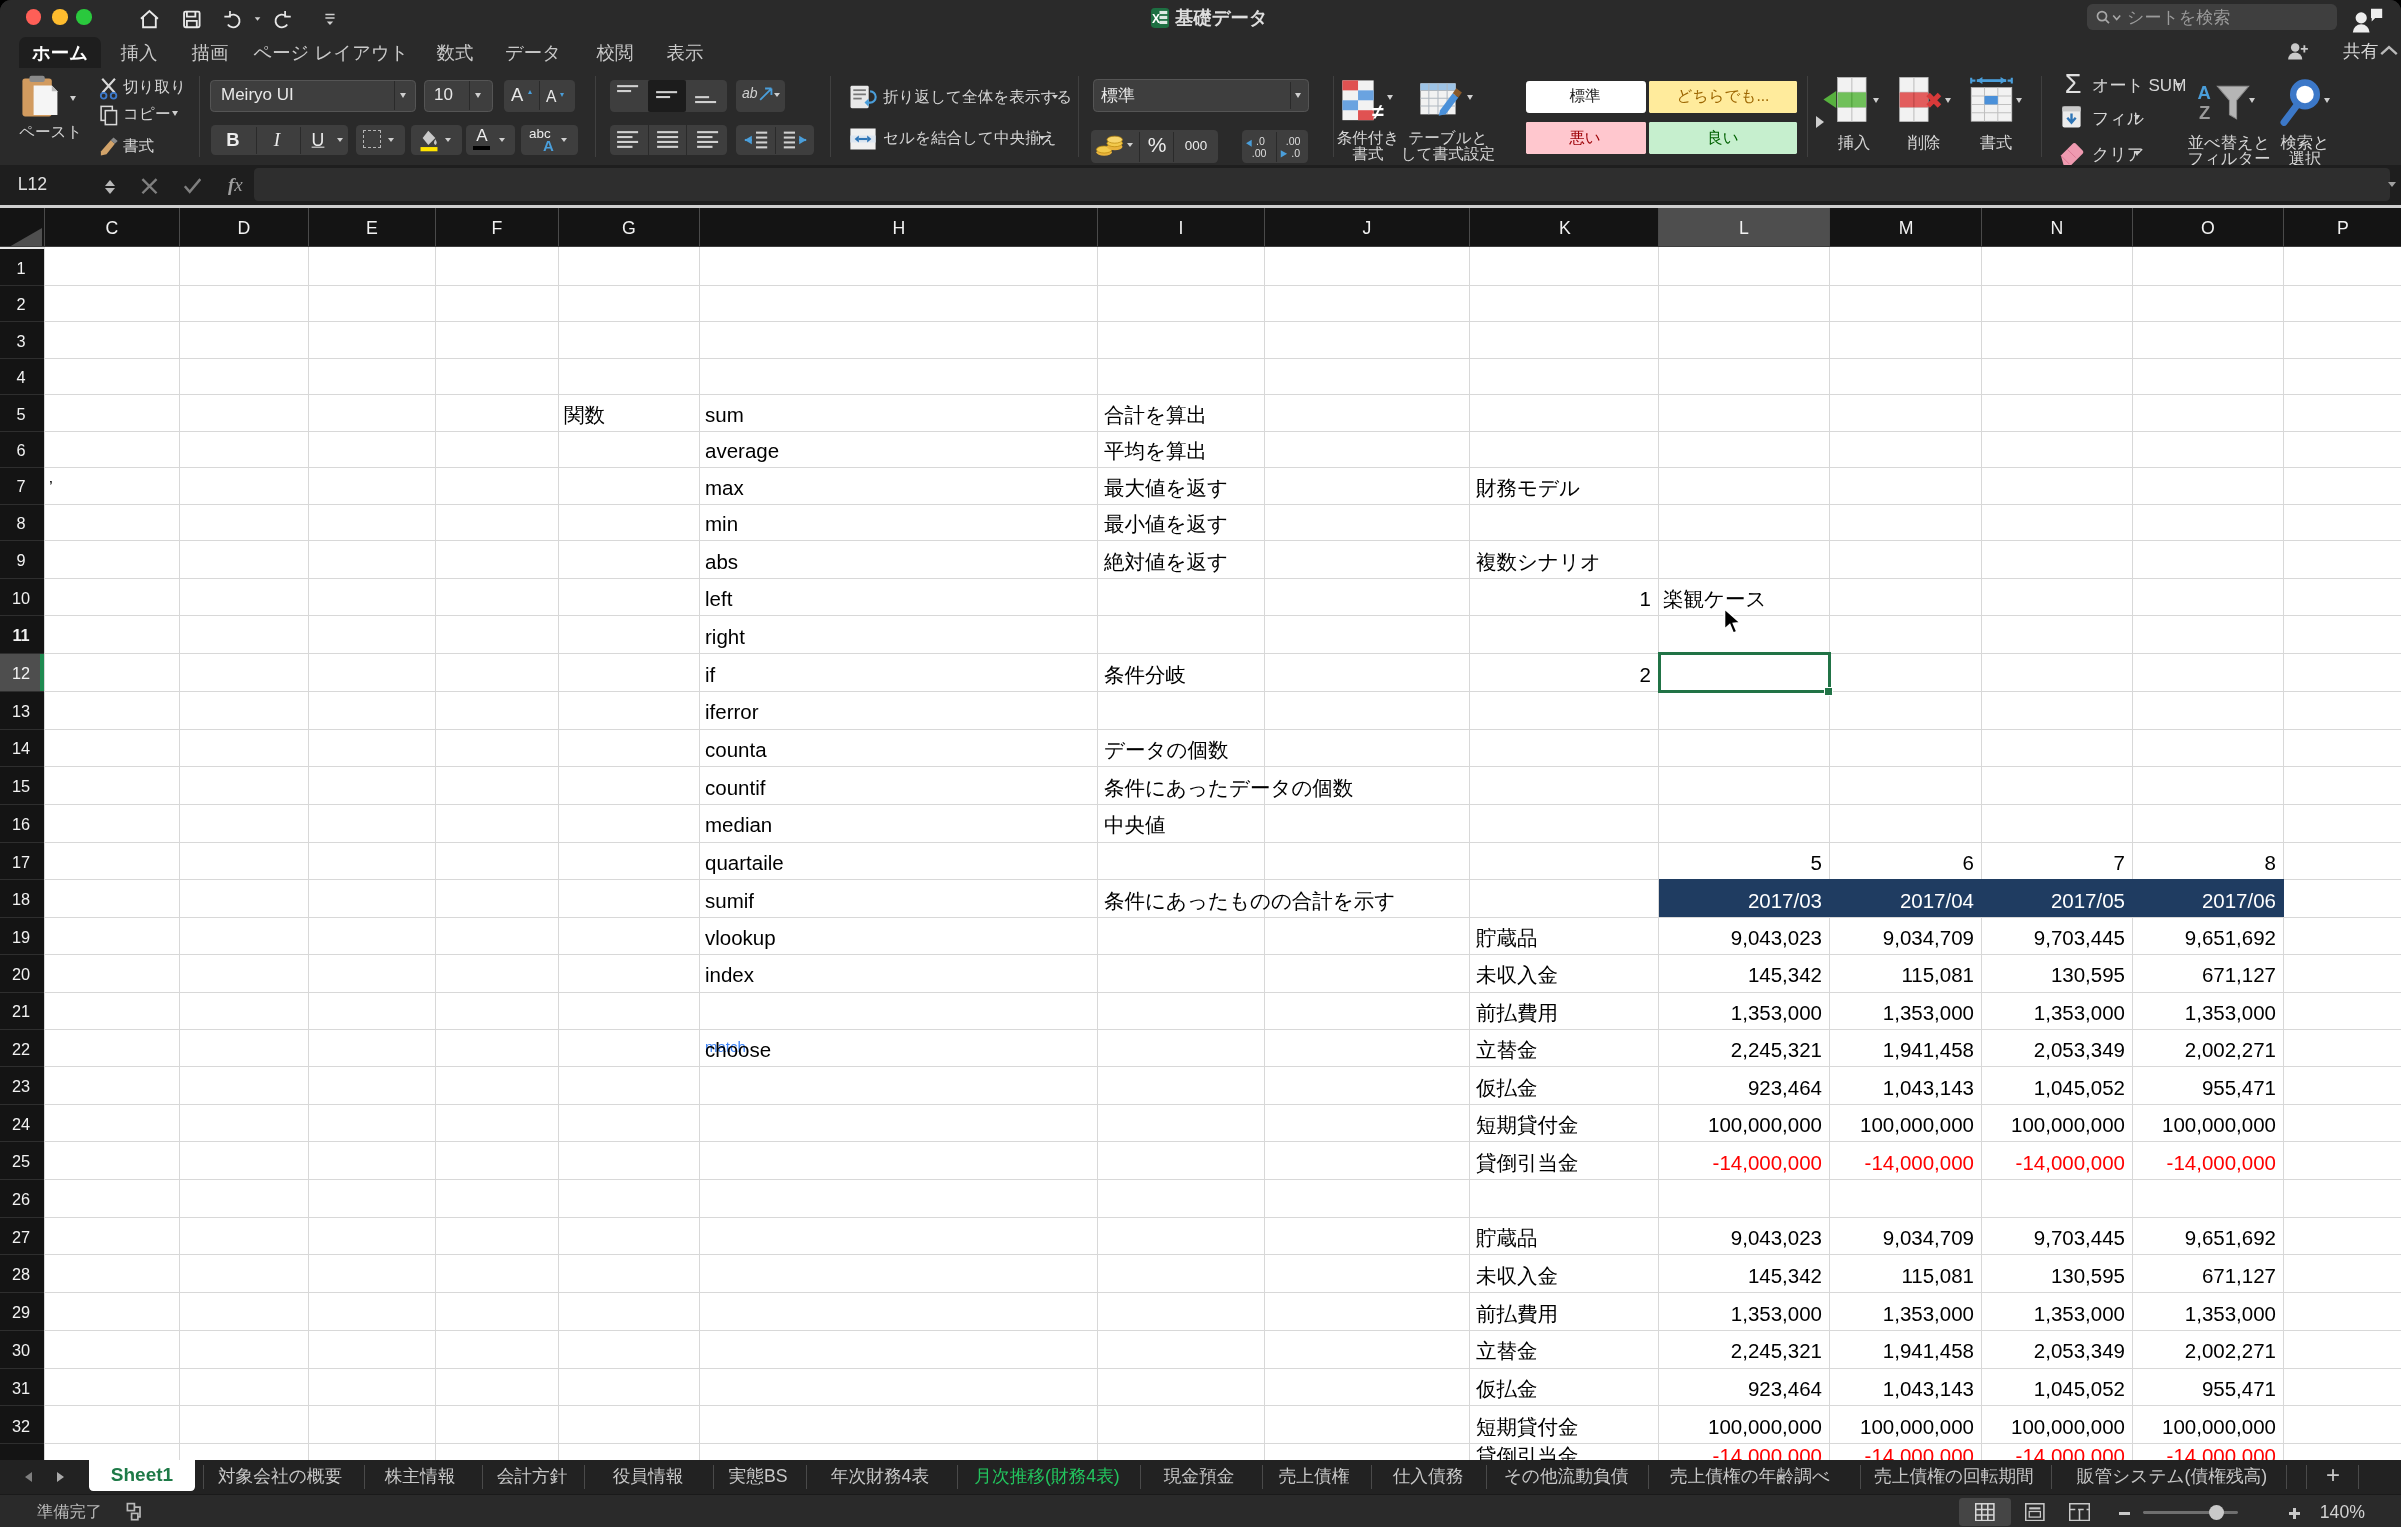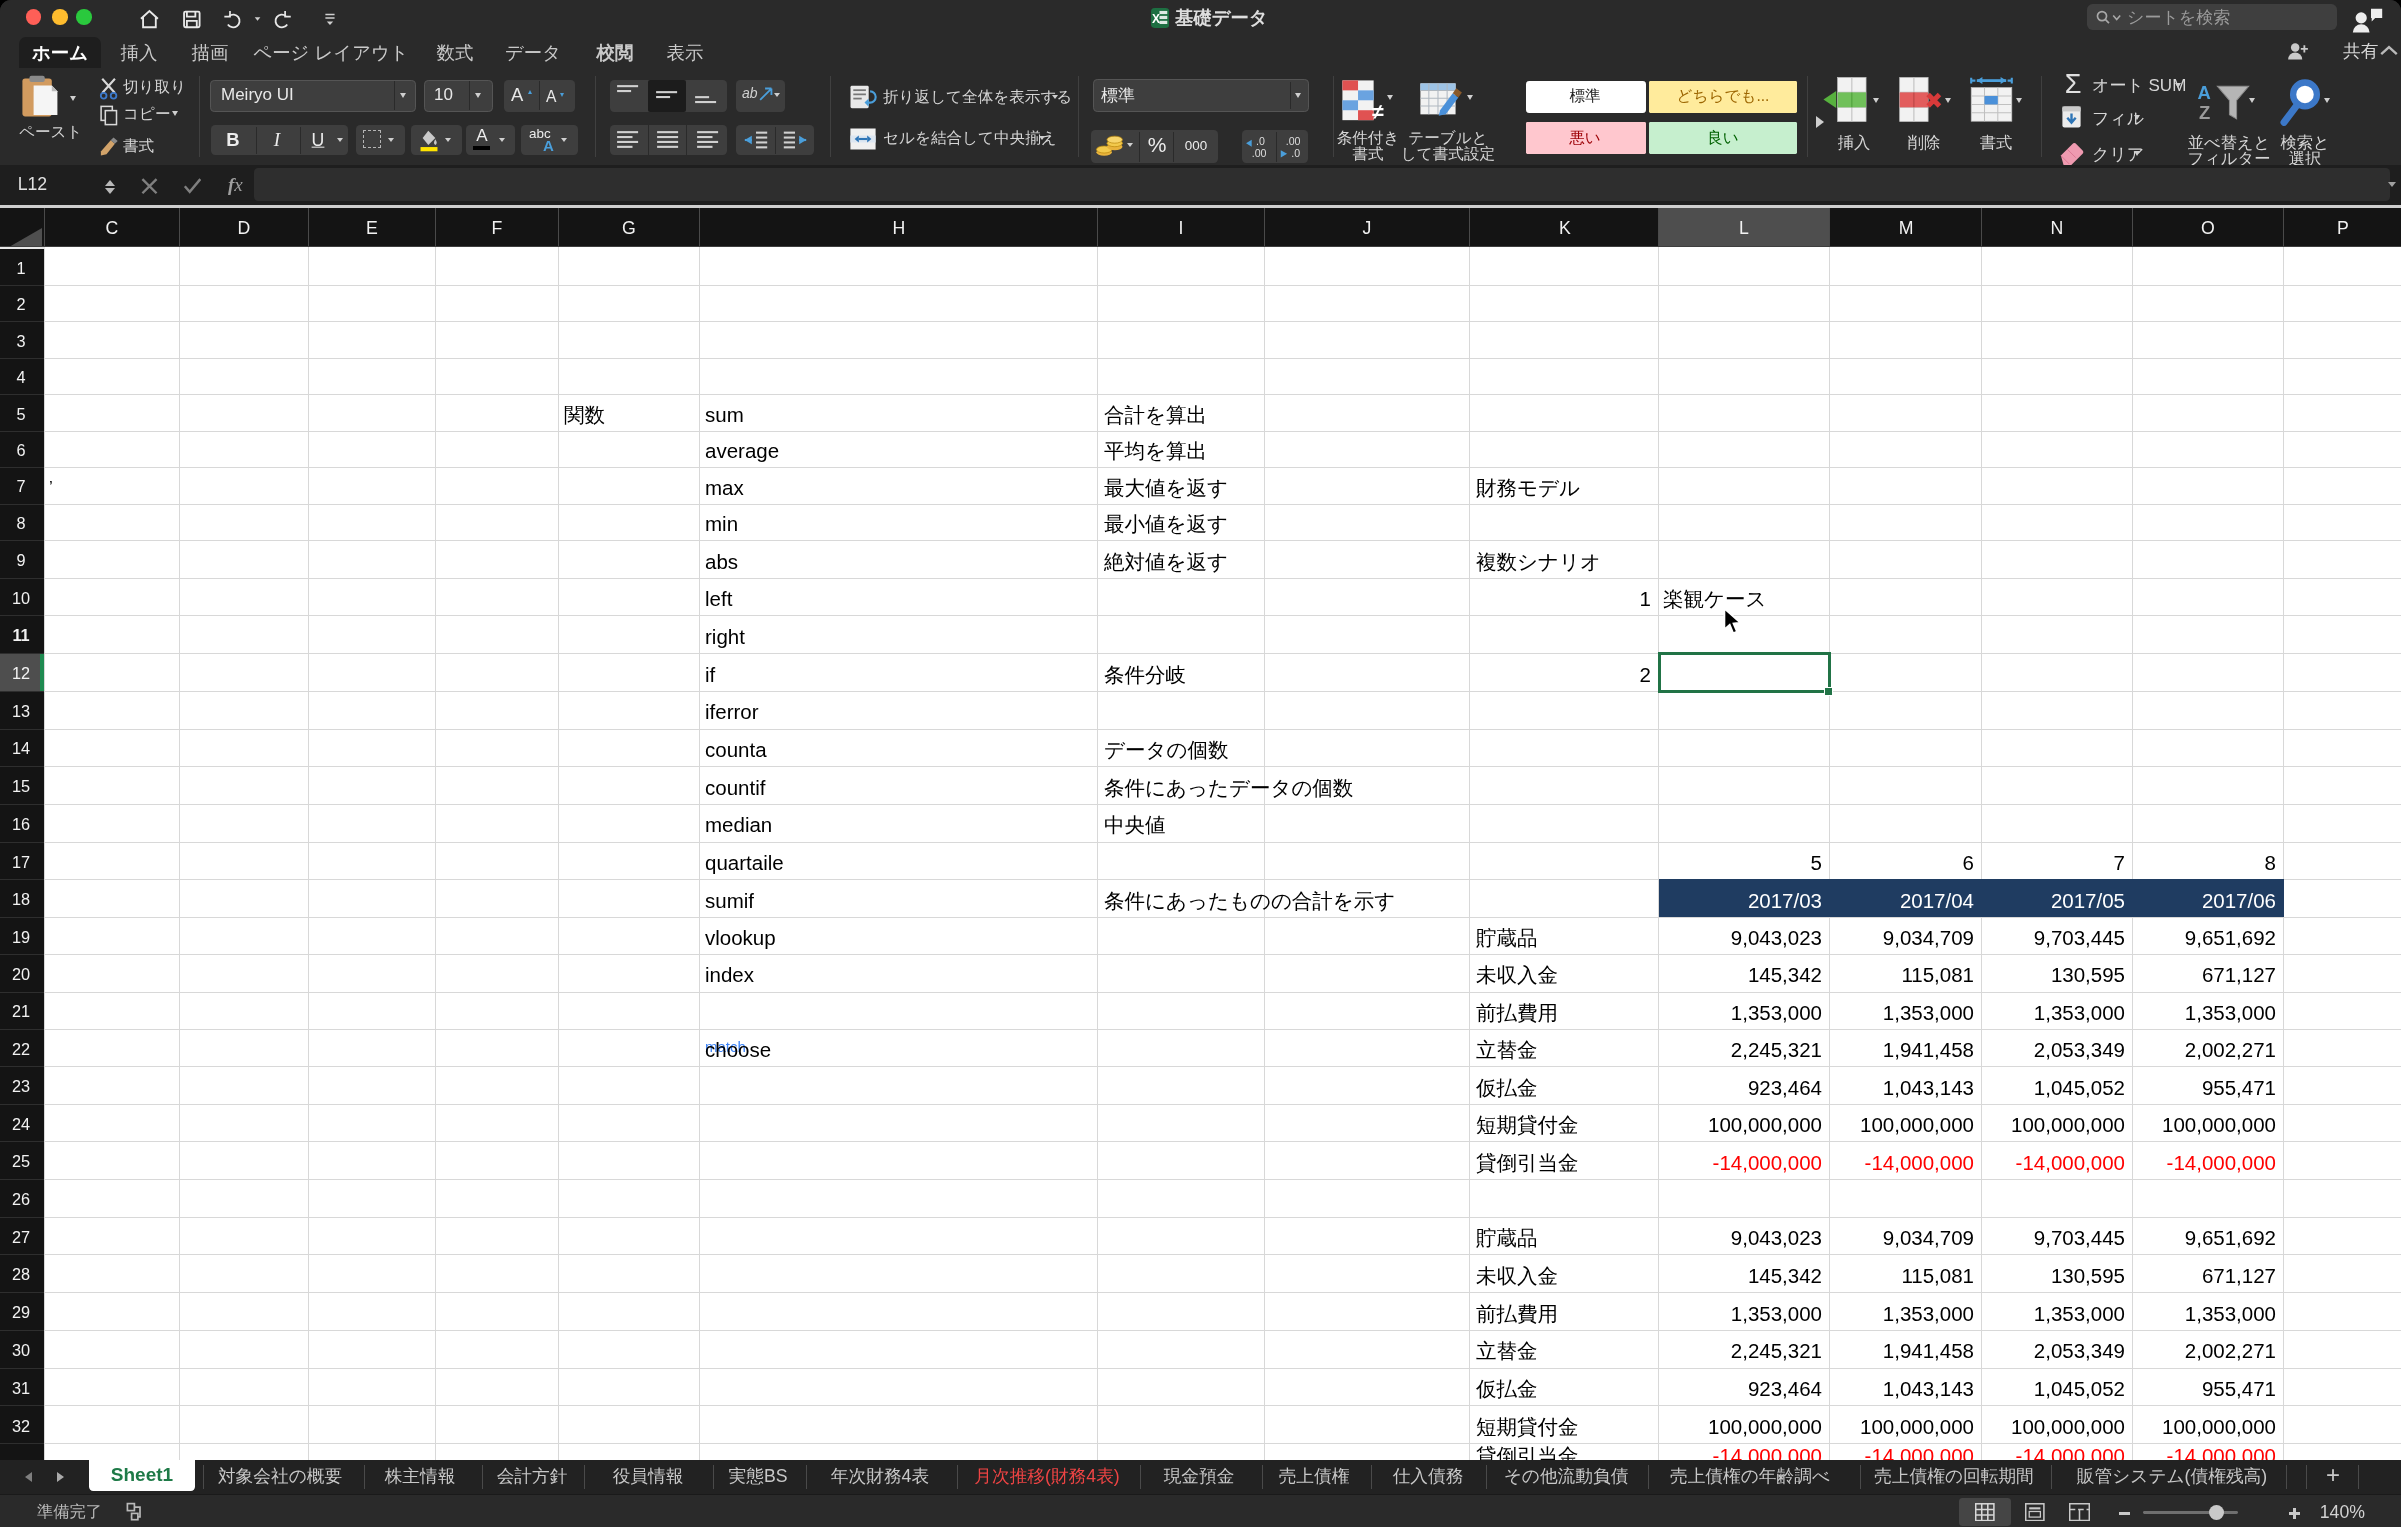--- a/index.html
+++ b/index.html
@@ -55,21 +55,21 @@
 <svg style="position:absolute;left:2379px;top:45px" width="20" height="11.3" viewBox="0 0 28 16">
       <path d="M3 13 L14 3 L25 13" fill="none" stroke="#b9b9b9" stroke-width="3.4"></path>
     </svg>
 <div style="position:absolute;left:19px;top:37px;width:82px;height:31px;background:#1e1e1e;border-radius:7px 7px 0 0;"></div>
 <div style="position:absolute;left:60px;top:53px;font-size:18.4px;color:#ffffff;font-weight:bold;transform:translate(-50%,-54%);white-space:nowrap;">ホーム</div>
 <div style="position:absolute;left:139px;top:53px;font-size:18.4px;color:#c9c9c9;font-weight:normal;transform:translate(-50%,-54%);white-space:nowrap;">挿入</div>
 <div style="position:absolute;left:210px;top:53px;font-size:18.4px;color:#c9c9c9;font-weight:normal;transform:translate(-50%,-54%);white-space:nowrap;">描画</div>
 <div style="position:absolute;left:331px;top:53px;font-size:18.4px;color:#c9c9c9;font-weight:normal;transform:translate(-50%,-54%);white-space:nowrap;">ページ レイアウト</div>
 <div style="position:absolute;left:455px;top:53px;font-size:18.4px;color:#c9c9c9;font-weight:normal;transform:translate(-50%,-54%);white-space:nowrap;">数式</div>
 <div style="position:absolute;left:533px;top:53px;font-size:18.4px;color:#c9c9c9;font-weight:normal;transform:translate(-50%,-54%);white-space:nowrap;">データ</div>
-<div style="position:absolute;left:615px;top:53px;font-size:18.4px;color:#c9c9c9;font-weight:bold;transform:translate(-50%,-54%);white-space:nowrap;">校閲</div>
+<div style="position:absolute;left:615px;top:53px;font-size:18.4px;color:#c9c9c9;font-weight:normal;transform:translate(-50%,-54%);white-space:nowrap;">校閲</div>
 <div style="position:absolute;left:685px;top:53px;font-size:18.4px;color:#c9c9c9;font-weight:normal;transform:translate(-50%,-54%);white-space:nowrap;">表示</div>
 <div style="position:absolute;left:0px;top:68px;width:2401px;height:97px;background:#2a2a2a;"></div>
 <div style="position:absolute;left:199px;top:76px;width:1.4px;height:81px;background:#404040;"></div>
 <div style="position:absolute;left:595px;top:76px;width:1.4px;height:81px;background:#404040;"></div>
 <div style="position:absolute;left:830px;top:76px;width:1.4px;height:81px;background:#404040;"></div>
 <div style="position:absolute;left:1078px;top:76px;width:1.4px;height:81px;background:#404040;"></div>
 <div style="position:absolute;left:1333px;top:76px;width:1.4px;height:81px;background:#404040;"></div>
 <div style="position:absolute;left:1807px;top:76px;width:1.4px;height:81px;background:#404040;"></div>
 <div style="position:absolute;left:2041px;top:76px;width:1.4px;height:81px;background:#404040;"></div>
 <svg style="position:absolute;left:21px;top:74px" width="42" height="47" viewBox="0 0 60 66">
@@ -618,21 +618,21 @@
 <div style="position:absolute;left:20px;top:1472px;border:5.7px solid transparent;border-right:7.8px solid #7f7f7f"></div>
 <div style="position:absolute;left:57px;top:1472px;border:5.7px solid transparent;border-left:7.8px solid #aaaaaa"></div>
 <div style="position:absolute;left:89px;top:1460px;width:106px;height:31px;background:#ffffff;border-radius:0 0 4.2px 4.2px;"></div>
 <div style="position:absolute;left:142px;top:1476px;font-size:19px;color:#1e7a47;font-weight:bold;transform:translate(-50%,-54%);white-space:nowrap;">Sheet1</div>
 <div style="position:absolute;left:280px;top:1477px;font-size:17.7px;color:#c8c8c8;font-weight:normal;transform:translate(-50%,-54%);white-space:nowrap;">対象会社の概要</div>
 <div style="position:absolute;left:420px;top:1477px;font-size:17.7px;color:#c8c8c8;font-weight:normal;transform:translate(-50%,-54%);white-space:nowrap;">株主情報</div>
 <div style="position:absolute;left:532px;top:1477px;font-size:17.7px;color:#c8c8c8;font-weight:normal;transform:translate(-50%,-54%);white-space:nowrap;">会計方針</div>
 <div style="position:absolute;left:648px;top:1477px;font-size:17.7px;color:#c8c8c8;font-weight:normal;transform:translate(-50%,-54%);white-space:nowrap;">役員情報</div>
 <div style="position:absolute;left:758px;top:1477px;font-size:17.7px;color:#c8c8c8;font-weight:normal;transform:translate(-50%,-54%);white-space:nowrap;">実態BS</div>
 <div style="position:absolute;left:880px;top:1477px;font-size:17.7px;color:#c8c8c8;font-weight:normal;transform:translate(-50%,-54%);white-space:nowrap;">年次財務4表</div>
-<div style="position:absolute;left:1047px;top:1477px;font-size:17.7px;color:#ef4444;font-weight:normal;transform:translate(-50%,-54%);white-space:nowrap;">月次推移(財務4表)</div>
+<div style="position:absolute;left:1047px;top:1477px;font-size:17.7px;color:#22c55e;font-weight:normal;transform:translate(-50%,-54%);white-space:nowrap;">月次推移(財務4表)</div>
 <div style="position:absolute;left:1199px;top:1477px;font-size:17.7px;color:#c8c8c8;font-weight:normal;transform:translate(-50%,-54%);white-space:nowrap;">現金預金</div>
 <div style="position:absolute;left:1314px;top:1477px;font-size:17.7px;color:#c8c8c8;font-weight:normal;transform:translate(-50%,-54%);white-space:nowrap;">売上債権</div>
 <div style="position:absolute;left:1428px;top:1477px;font-size:17.7px;color:#c8c8c8;font-weight:normal;transform:translate(-50%,-54%);white-space:nowrap;">仕入債務</div>
 <div style="position:absolute;left:1566px;top:1477px;font-size:17.7px;color:#c8c8c8;font-weight:normal;transform:translate(-50%,-54%);white-space:nowrap;">その他流動負債</div>
 <div style="position:absolute;left:1750px;top:1477px;font-size:17.7px;color:#c8c8c8;font-weight:normal;transform:translate(-50%,-54%);white-space:nowrap;">売上債権の年齢調べ</div>
 <div style="position:absolute;left:1954px;top:1477px;font-size:17.7px;color:#c8c8c8;font-weight:normal;transform:translate(-50%,-54%);white-space:nowrap;">売上債権の回転期間</div>
 <div style="position:absolute;left:2172px;top:1477px;font-size:17.7px;color:#c8c8c8;font-weight:normal;transform:translate(-50%,-54%);white-space:nowrap;">販管システム(債権残高)</div>
 <div style="position:absolute;left:203px;top:1465px;width:1.4px;height:24px;background:#4a4a4a;"></div>
 <div style="position:absolute;left:364px;top:1465px;width:1.4px;height:24px;background:#4a4a4a;"></div>
 <div style="position:absolute;left:482px;top:1465px;width:1.4px;height:24px;background:#4a4a4a;"></div>

